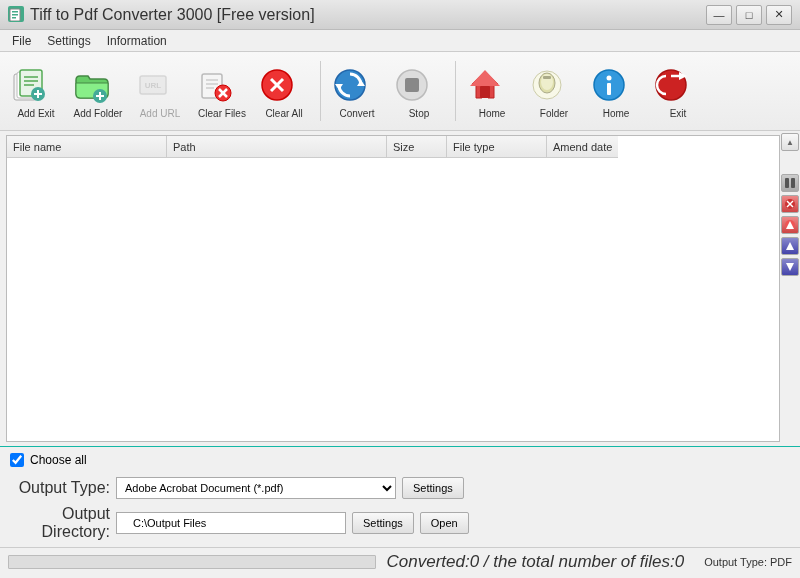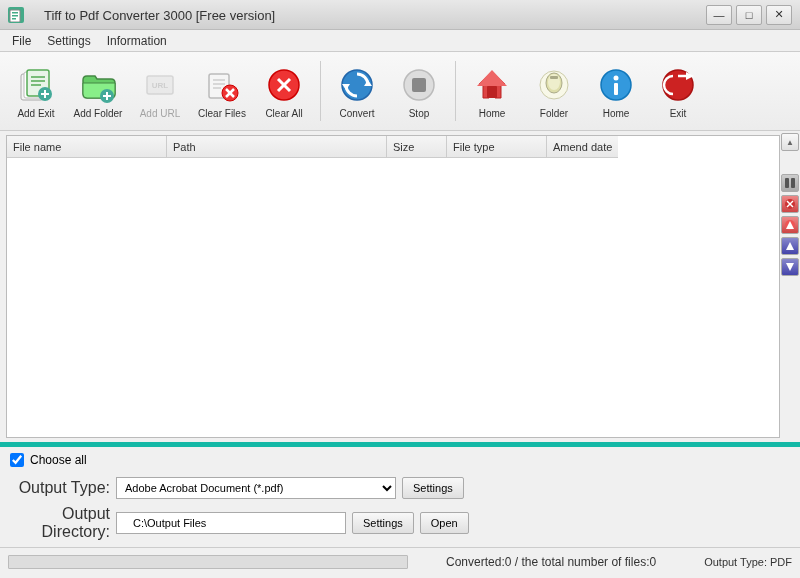--- a/index.html
+++ b/index.html
@@ -18,23 +18,23 @@
       background: linear-gradient(to bottom, #e8e8e8, #d0d0d0);
       height: 30px;
       display: flex;
       align-items: center;
       justify-content: space-between;
       padding: 0 8px;
       border-bottom: 1px solid #bbb;
     }
     .title-bar-left {
       display: flex;
-      align-items: flex-end;
-      gap: 20px;
-      font-size: 13px;
+      align-items: flex-start;
+      gap: 6px;
+      font-size: 16px;
       color: #333;
     }
     .title-bar-icon {
       width: 16px;
       height: 16px;
       background: #4a8;
       border-radius: 2px;
       display: flex;
       align-items: center;
       justify-content: center;
@@ -81,21 +81,20 @@
       background: linear-gradient(to bottom, #f8f8f8, #ececec);
       border-bottom: 1px solid #ccc;
       display: flex;
       align-items: center;
       padding: 4px 6px;
       gap: 2px;
     }
     .toolbar-btn {
       display: flex;
       flex-direction: column;
-      align-items: center;
       justify-content: center;
       width: 60px;
       height: 70px;
       cursor: pointer;
       border: 1px solid transparent;
       border-radius: 3px;
       padding: 4px 2px 2px;
       gap: 3px;
     }
     .toolbar-btn.disabled { opacity: 0.4; cursor: default; }
@@ -150,21 +149,21 @@
       display: flex;
       align-items: center;
       justify-content: center;
       font-size: 10px;
       color: #555;
     }
 
     
     .bottom-area {
       background: #f0f0f0;
-      border-top: 5px solid #14b8a6;
+      border-top: 1px solid #14b8a6;
     }
     .choose-all-row {
       padding: 6px 10px;
       display: flex;
       align-items: center;
       gap: 6px;
       font-size: 12px;
     }
     .settings-area {
       padding: 4px 10px 6px;
@@ -227,21 +226,22 @@
       flex: 1;
       height: 14px;
       background: #ddd;
       border: 1px solid #bbb;
       border-radius: 1px;
       margin-right: 10px;
       max-width: 400px;
     }
     .status-text {
       color: #333;
-      font-size: 12px;
+      font-size: 17px;
+      font-style: italic;
     }
     .output-type-label {
       font-size: 11px;
       color: #333;
       font-weight: 500;
     }
 
     .content-wrapper {
       display: flex;
       flex-direction: column;

